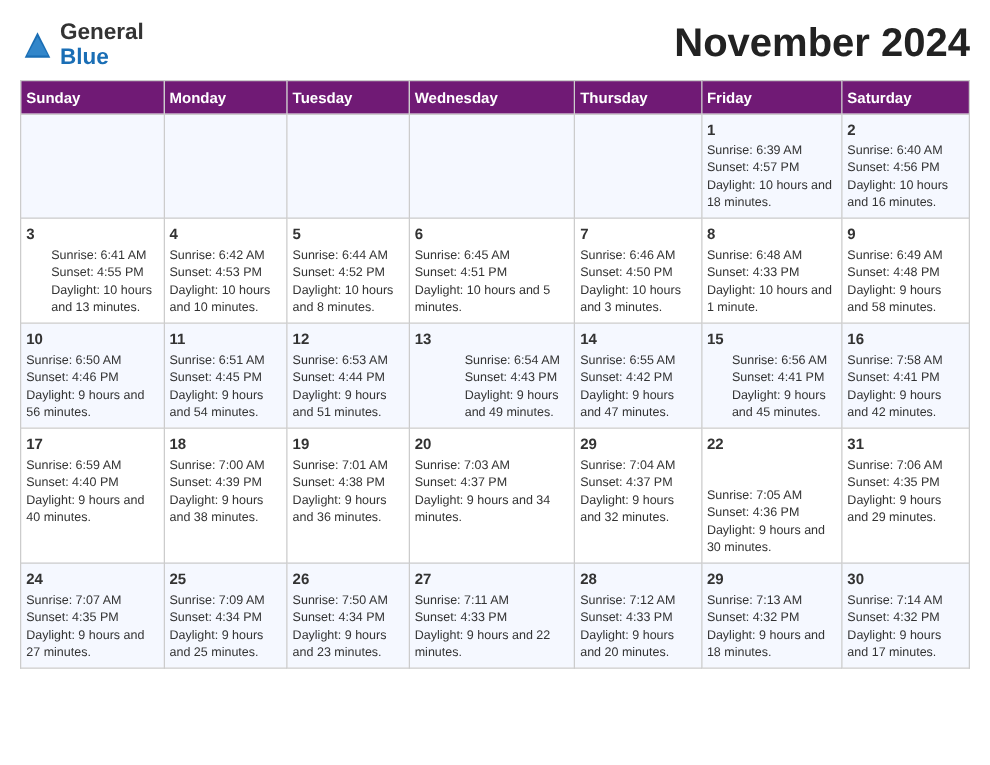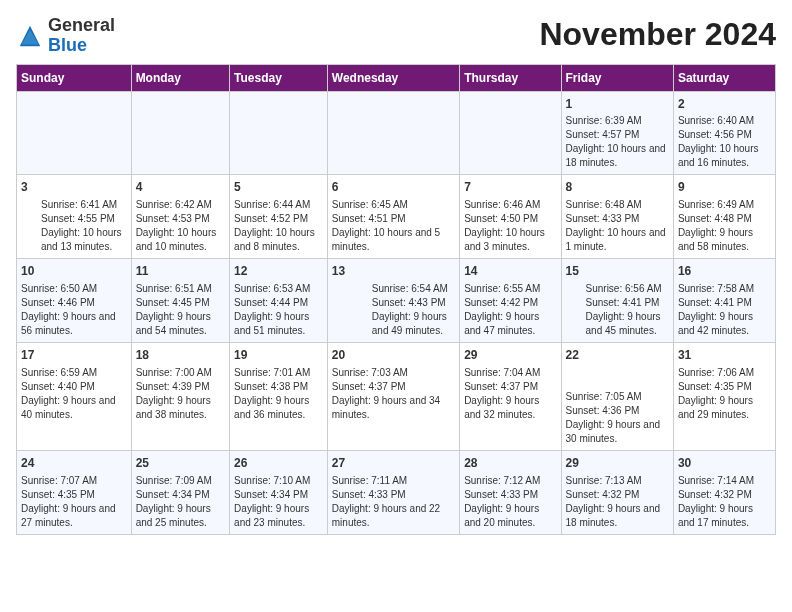--- a/index.html
+++ b/index.html
@@ -275,21 +275,21 @@
 Daylight: 9 hours and 27 minutes.</div>
         </td>
         <td>
           <span class="day-num">25</span>
           <div class="day-info" style="white-space: pre-line;">Sunrise: 7:09 AM
 Sunset: 4:34 PM
 Daylight: 9 hours and 25 minutes.</div>
         </td>
         <td>
           <span class="day-num">26</span>
-          <div class="day-info" style="white-space: pre-line;">Sunrise: 7:10 AM
+          <div class="day-info" style="white-space: pre-line;">Sunrise: 7:50 AM
 Sunset: 4:34 PM
 Daylight: 9 hours and 23 minutes.</div>
         </td>
         <td>
           <span class="day-num">27</span>
           <div class="day-info" style="white-space: pre-line;">Sunrise: 7:11 AM
 Sunset: 4:33 PM
 Daylight: 9 hours and 22 minutes.</div>
         </td>
         <td>

